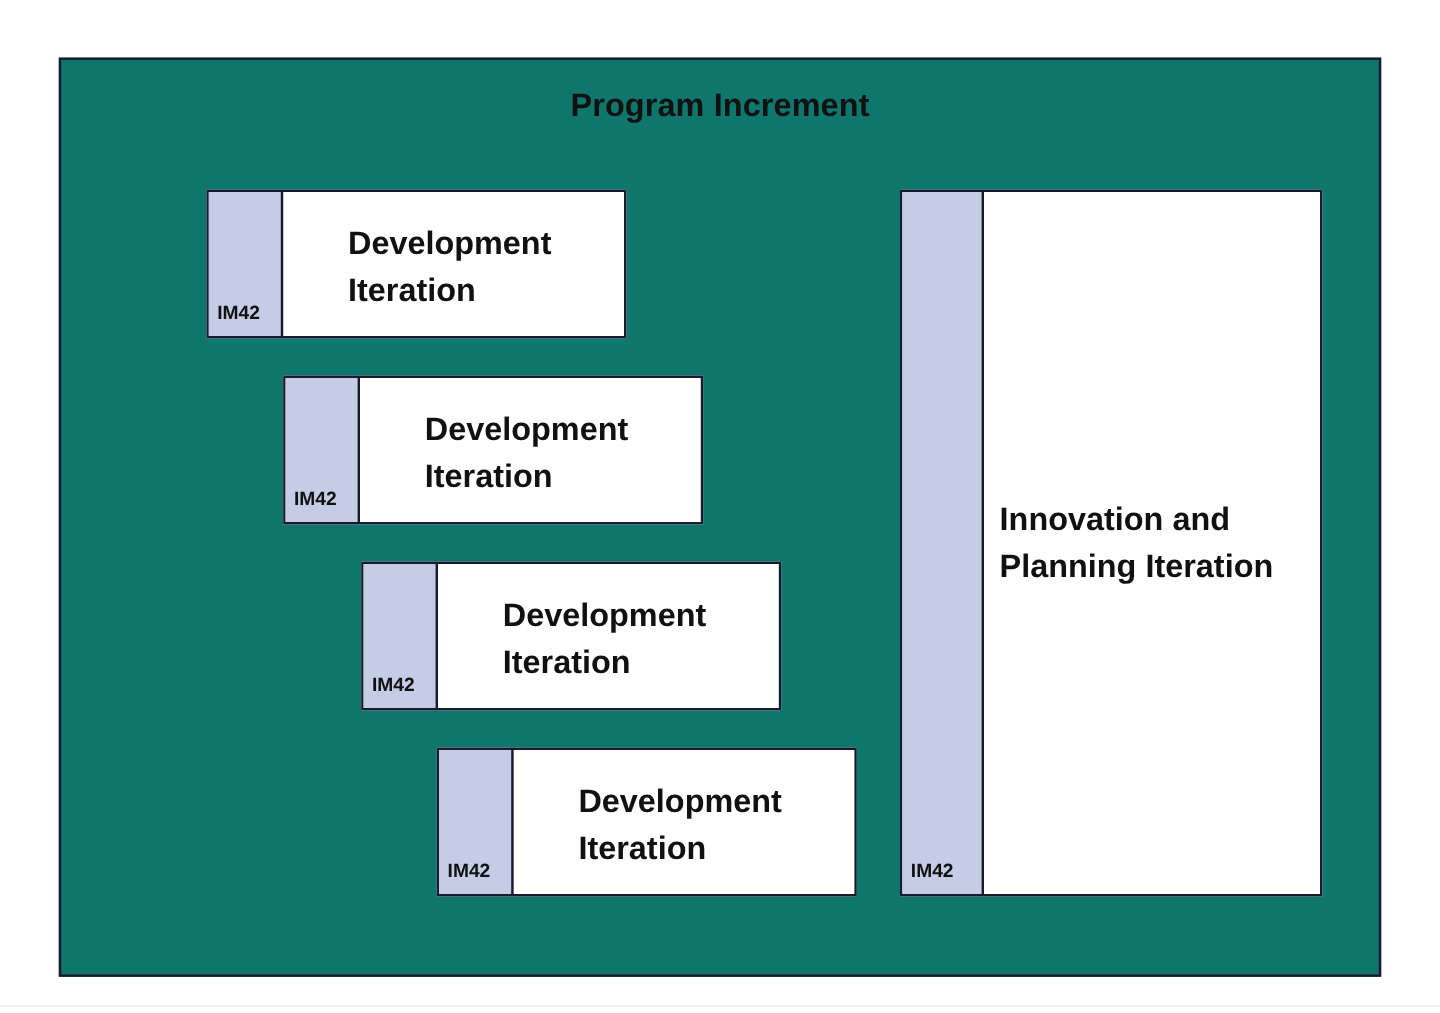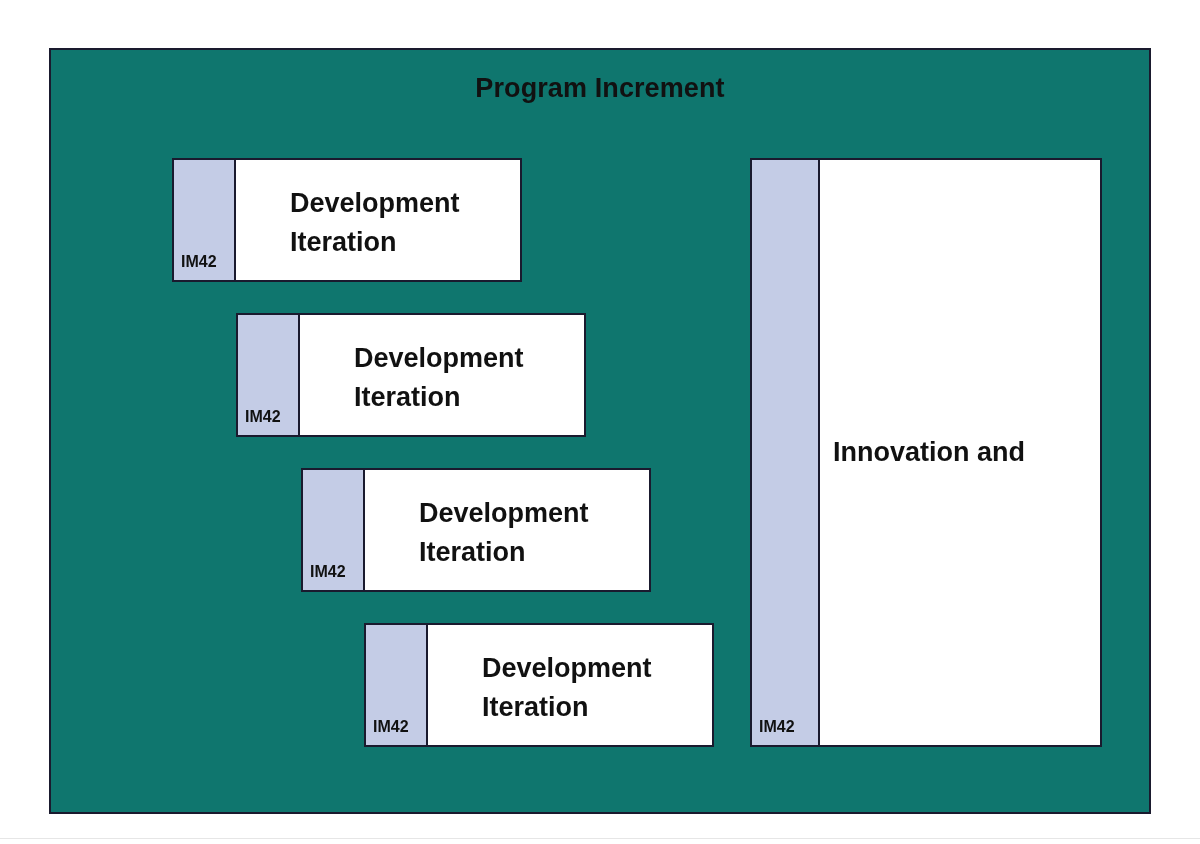--- a/index.html
+++ b/index.html
@@ -188,19 +188,20 @@
         <div class="iter-text">Iteration</div>
       </div>
     </div>
 
     <div class="iter" id="ip-1" style="left: 699px; top: 108px; width: 352px; height: 589px;">
       <div class="iter-strip ip-strip">
         <span class="strip-label">IM42</span>
       </div>
       <div class="iter-body ip-body center">
         <div class="iter-text">Innovation and</div>
+        <div class="iter-text">Planning Iteration</div>
       </div>
     </div>
 
   </div>
 
   <div class="page-rule"></div>
 </div>
 
 </body></html>

